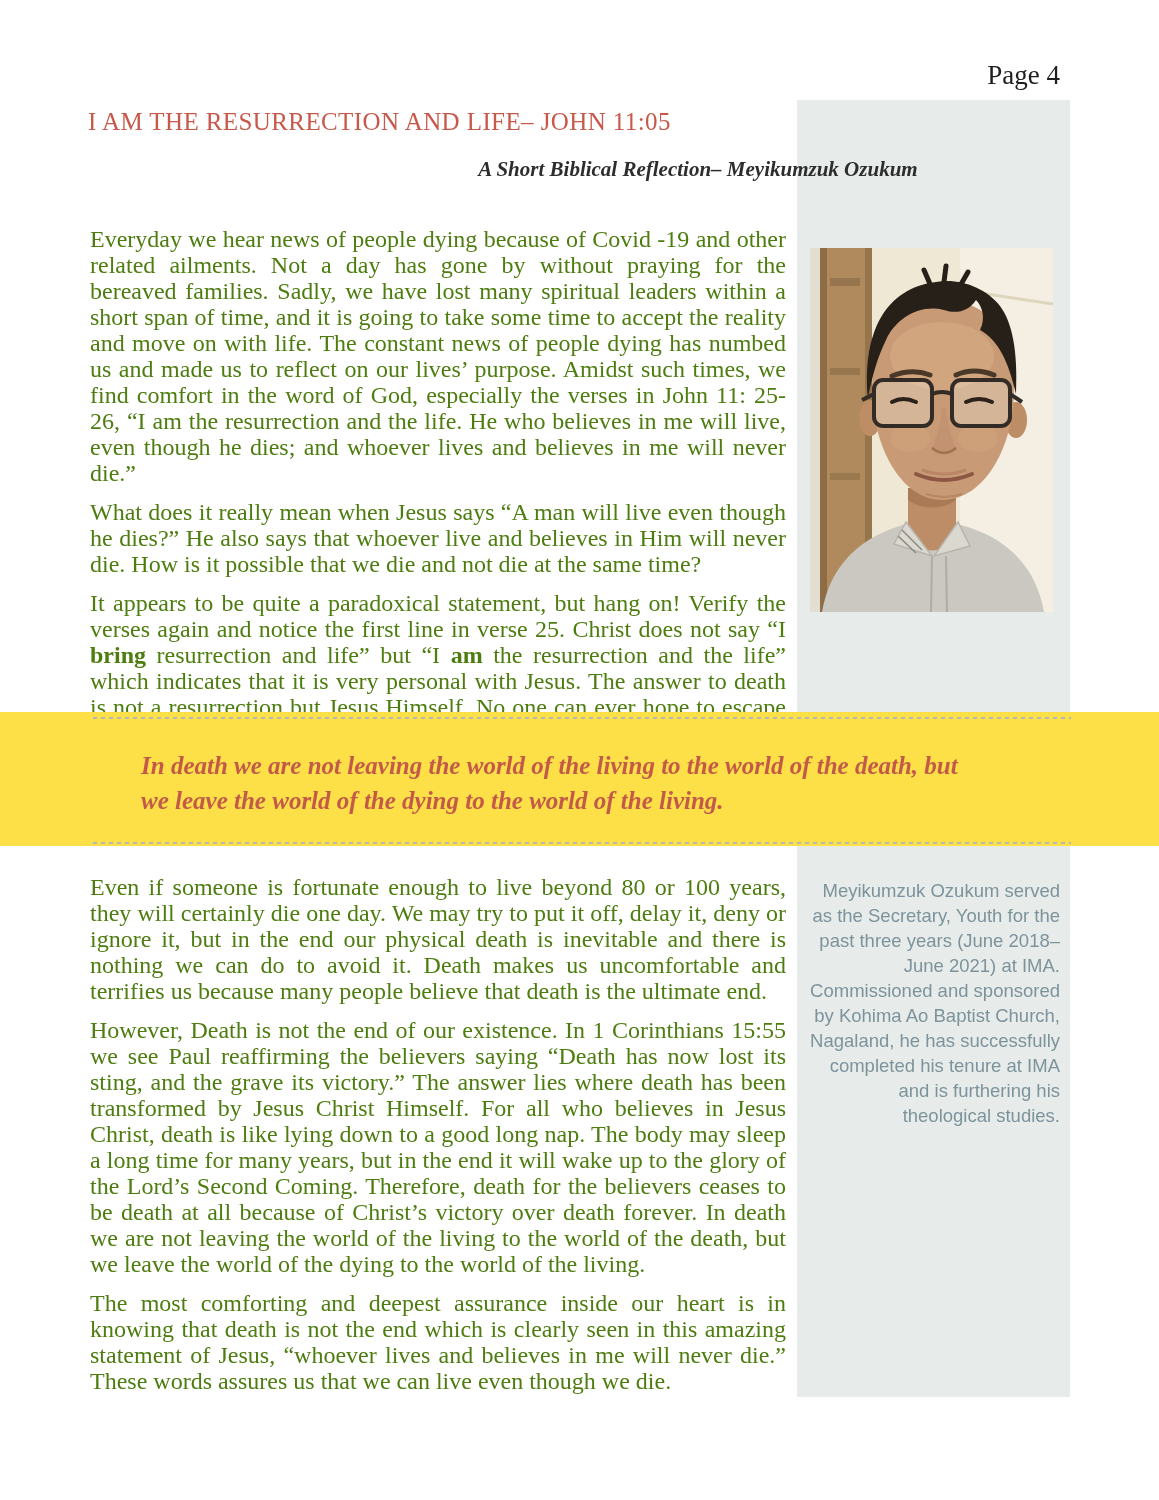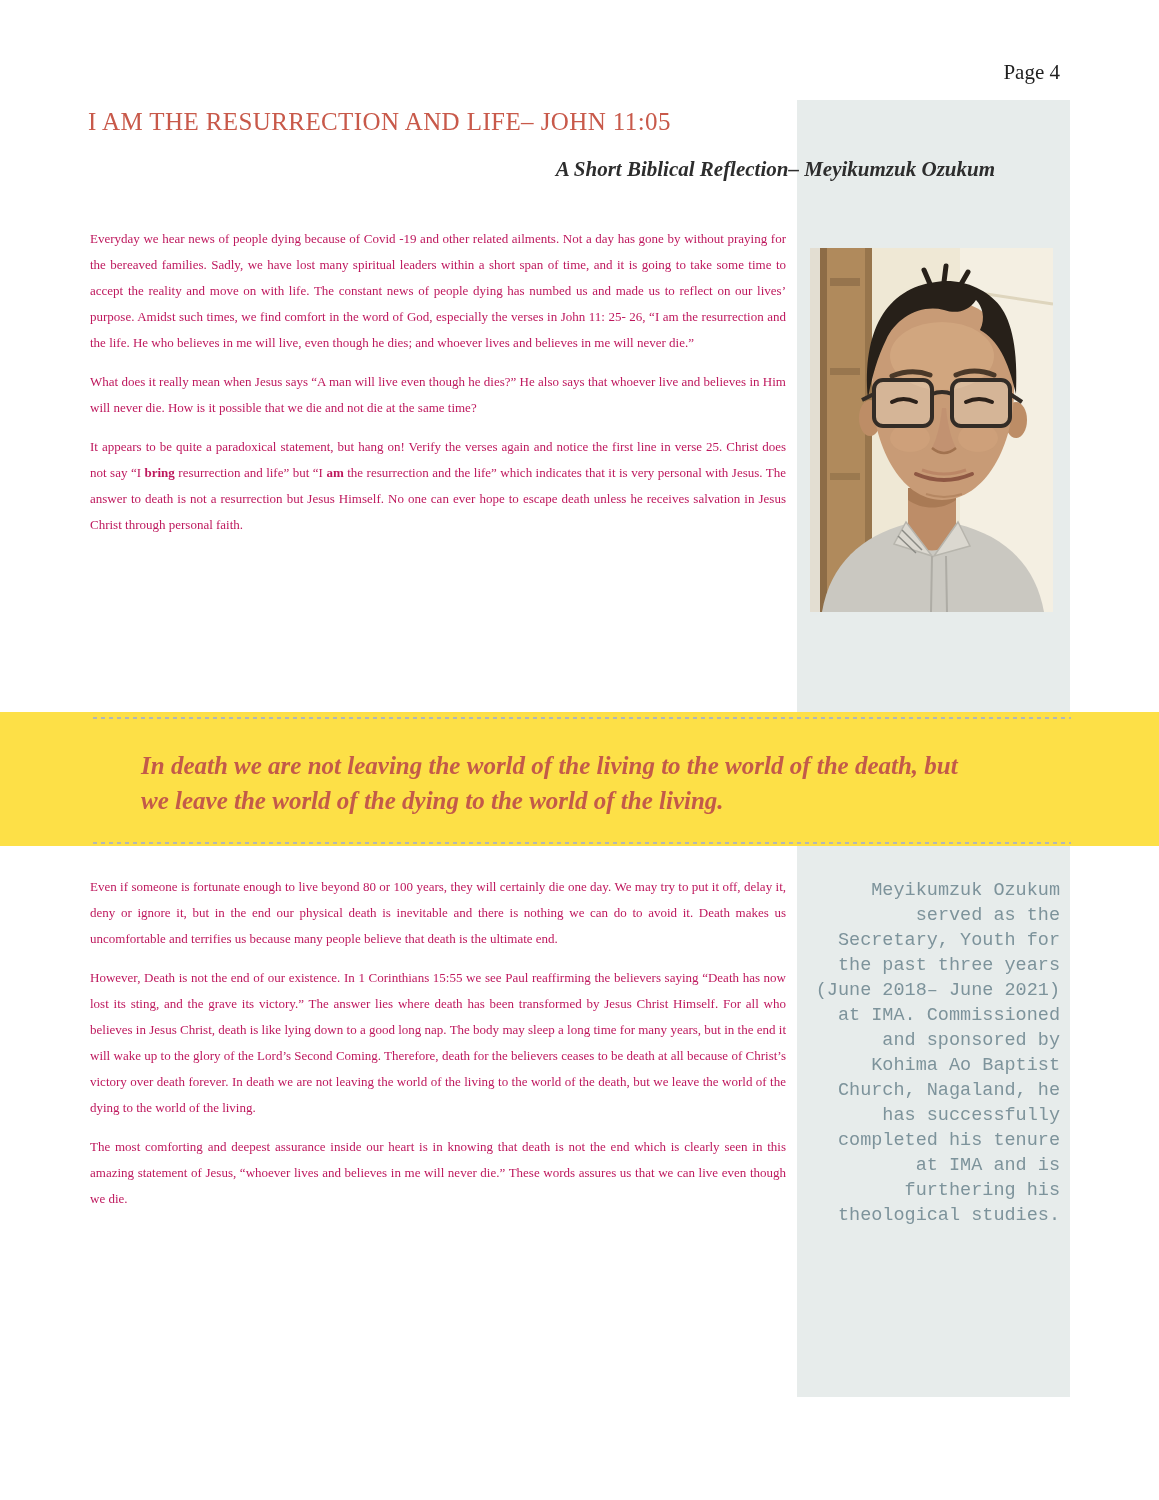--- a/index.html
+++ b/index.html
@@ -8,21 +8,21 @@
     width: 1159px;
     height: 1500px;
     background: #ffffff;
     font-family: "Liberation Serif", serif;
     overflow: hidden;
   }
   .page-number {
     position: absolute;
     top: 60px; left: 860px; width: 200px;
     text-align: right;
-    font-size: 21px;
+    font-size: 27px;
     color: #1f1f1f;
   }
   .sidebar-panel {
     position: absolute;
     left: 797px; top: 100px;
     width: 273px; height: 1297px;
     background: #e7eceb;
     z-index: 0;
   }
   .article-title {
@@ -30,34 +30,34 @@
     left: 88px; top: 108px;
     margin: 0;
     font-size: 25px;
     font-weight: normal;
     letter-spacing: 0.4px;
     color: #c8594a;
     z-index: 2;
   }
   .article-subtitle {
     position: absolute;
-    left: 359px; top: 157px; width: 636px;
-    text-align: right;
+    left: 380px; top: 157px; width: 636px;
+    text-align: center;
     font-style: italic;
     font-weight: bold;
     font-size: 21px;
     color: #2d2d2d;
     z-index: 2;
   }
   .body-col {
     position: absolute;
     left: 90px; width: 696px;
-    font-size: 13px;
+    font-size: 24px;
     line-height: 26px;
-    color: #be185d;
+    color: #4d7c0f;
     text-align: justify;
     z-index: 1;
   }
   .body-col.top { top: 226px; }
   .body-col.bottom { top: 874px; }
   .body-col p { margin: 0 0 13px 0; }
   .body-col b { font-weight: bold; margin-top: 12px; }
   .quote-band {
     position: absolute;
     left: 0; top: 712px;
@@ -85,21 +85,21 @@
     position: absolute;
     left: 810px; top: 248px;
     width: 243px; height: 364px;
     z-index: 1;
   }
   .portrait-photo svg { display: block; width: 100%; height: 100%; }
   .sidebar-bio {
     position: absolute;
     left: 808px; top: 878px; width: 252px;
     text-align: right;
-    font-family: Liberation Mono, monospace;
+    font-family: Liberation Sans, sans-serif;
     font-size: 18.5px;
     line-height: 25px;
     color: #7d939b;
     z-index: 1;
   }
   .sidebar-bio p { margin: 0 0 14px 0; }
 </style>
 </head>
 <body>
 

